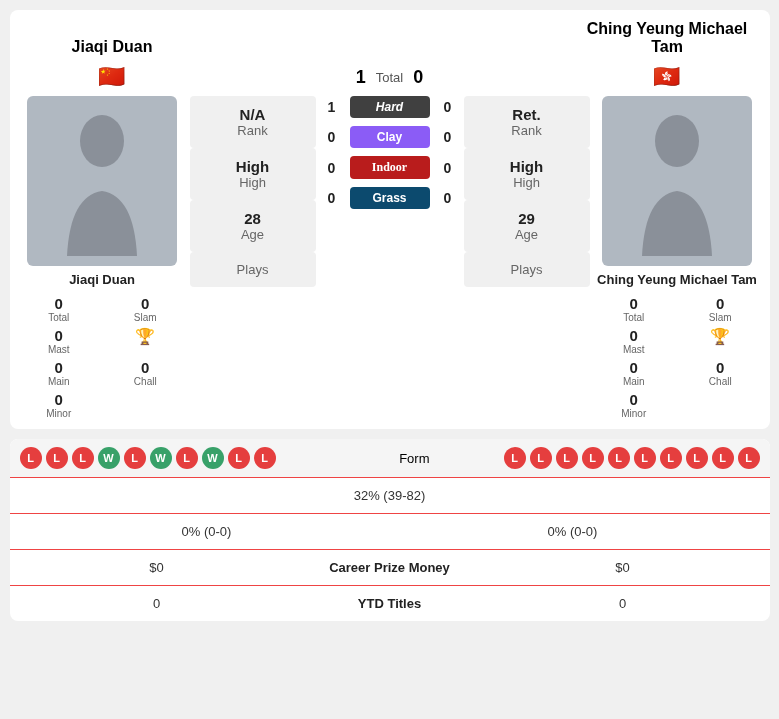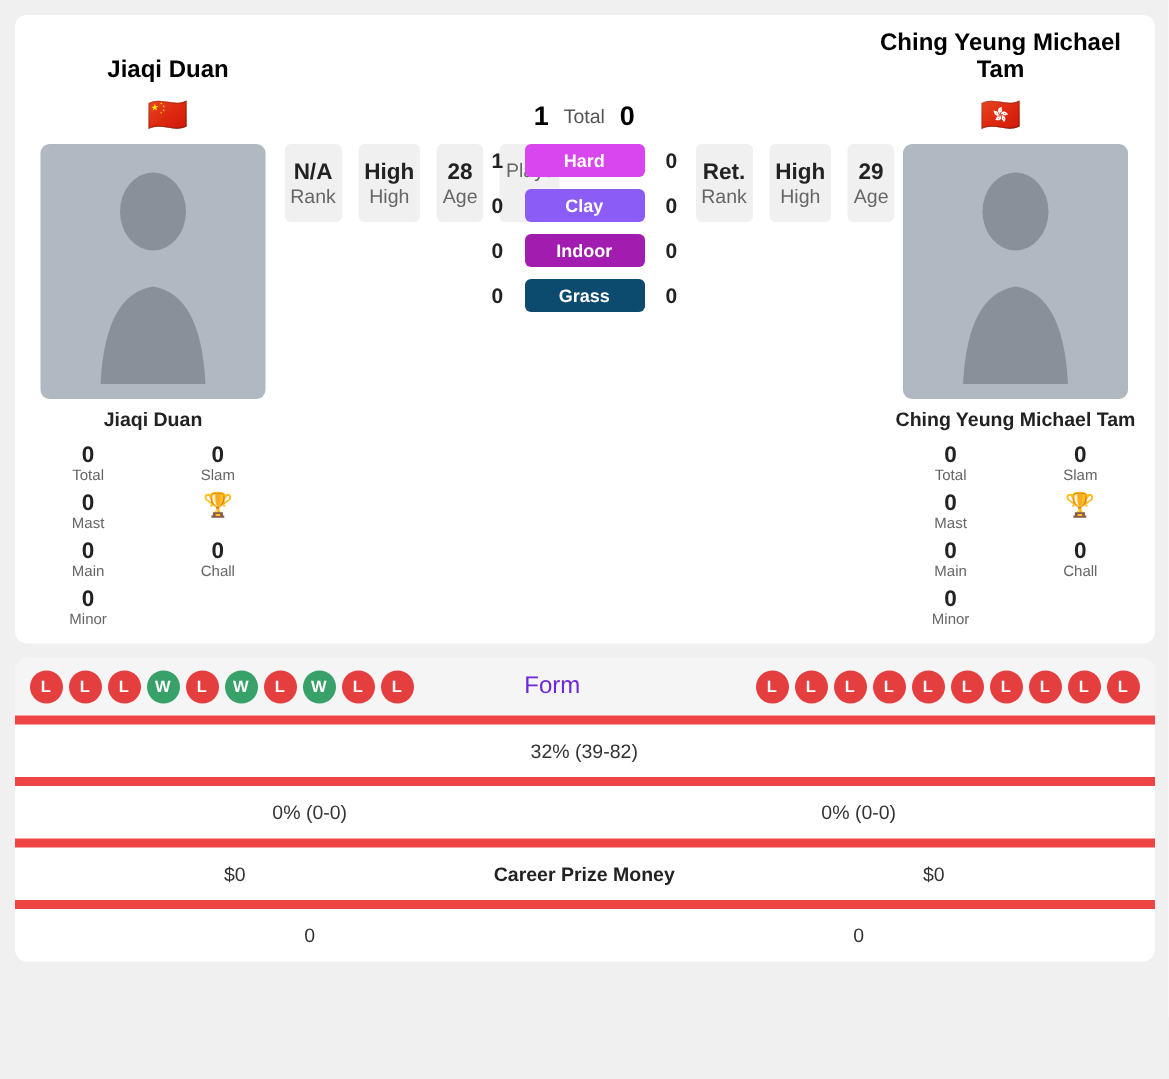--- a/index.html
+++ b/index.html
@@ -97,29 +97,30 @@
     .surface-btn {
       border-radius: 4px;
       color: #fff;
       font-size: 12px;
       font-weight: bold;
       padding: 4px 16px;
       text-align: center;
       min-width: 80px;
     }
 
-    .surface-hard { background: #d946ef; }
+    .surface-hard { background: #404040; font-style: italic; }
     .surface-clay { background: #8b5cf6; }
-    .surface-indoor { background: #a21caf; }
+    .surface-indoor { background: #b91c1c; font-family: Liberation Serif, serif; }
     .surface-grass { background: #0c4a6e; }
 
     
     .side-stats {
       display: flex;
-      gap: 11px;
+      flex-direction: column;
+      gap: 0;
       width: 126px;
     }
 
     .side-stat-block {
       background: #f0f0f0;
       border-radius: 4px;
       text-align: center;
       padding: 10px 4px;
     }
 
@@ -158,45 +159,45 @@
     }
 
     .form-pills-right {
       display: flex;
       gap: 4px;
       flex: 1;
       justify-content: flex-end;
     }
 
     .form-label {
-      font-size: 16px;
-      color: #6d28d9;
+      font-size: 13px;
+      color: #000000;
       width: 80px;
-      text-align: left;
+      text-align: right;
     }
 
     .pill {
       width: 22px;
       height: 22px;
       border-radius: 50%;
       display: flex;
       align-items: center;
       justify-content: center;
       font-size: 11px;
       font-weight: bold;
       color: #fff;
     }
 
     .pill-l { background: #e53e3e; }
     .pill-w { background: #38a169; }
 
     .stat-table-row {
       display: flex;
       align-items: center;
-      border-top: 6px solid #ef4444;
+      border-top: 1px solid #ef4444;
       padding: 10px 14px;
     }
 
     .stat-table-left {
       flex: 1;
       text-align: center;
       font-size: 13px;
       color: #333;
     }
 
@@ -446,15 +447,16 @@
   </div>
 
   <div class="stat-table-row">
     <div class="stat-table-left">$0</div>
     <div class="stat-table-center">Career Prize Money</div>
     <div class="stat-table-right">$0</div>
   </div>
 
   <div class="stat-table-row">
     <div class="stat-table-left">0</div>
+    <div class="stat-table-center">YTD Titles</div>
     <div class="stat-table-right">0</div>
   </div>
 </div>
 
 </body></html>

